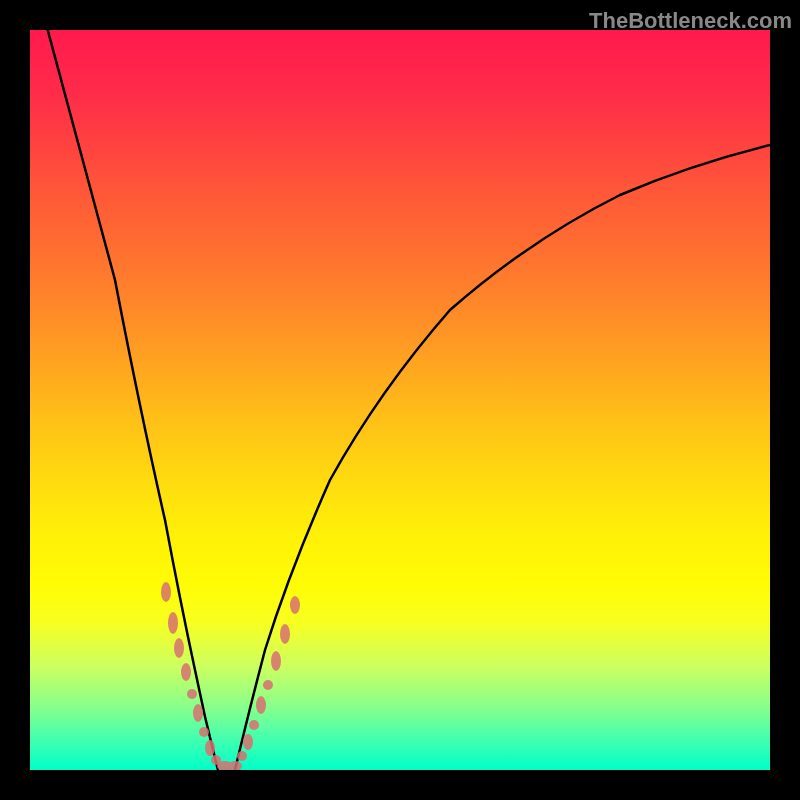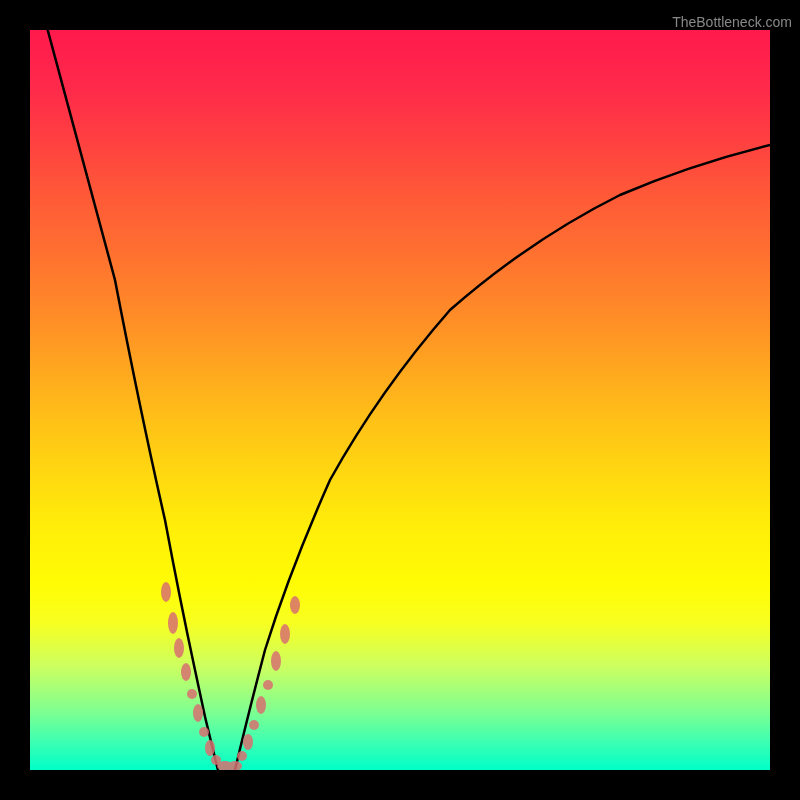--- a/index.html
+++ b/index.html
@@ -41,25 +41,25 @@
         #fffc04 75%,
         #f8ff20 80%,
         #ccff60 86%,
         #80ff90 92%,
         #40ffb0 96%,
         #00ffc8 100%
       );
     }
     .watermark {
       position: absolute;
-      top: 14px;
+      top: 8px;
       right: 8px;
       color: #888;
-      font-size: 14px;
-      font-weight: normal;
+      font-size: 22px;
+      font-weight: bold;
       z-index: 10;
     }
     .curve-svg {
       position: absolute;
       top: 30px;
       left: 30px;
       width: 740px;
       height: 740px;
       z-index: 5;
     }

